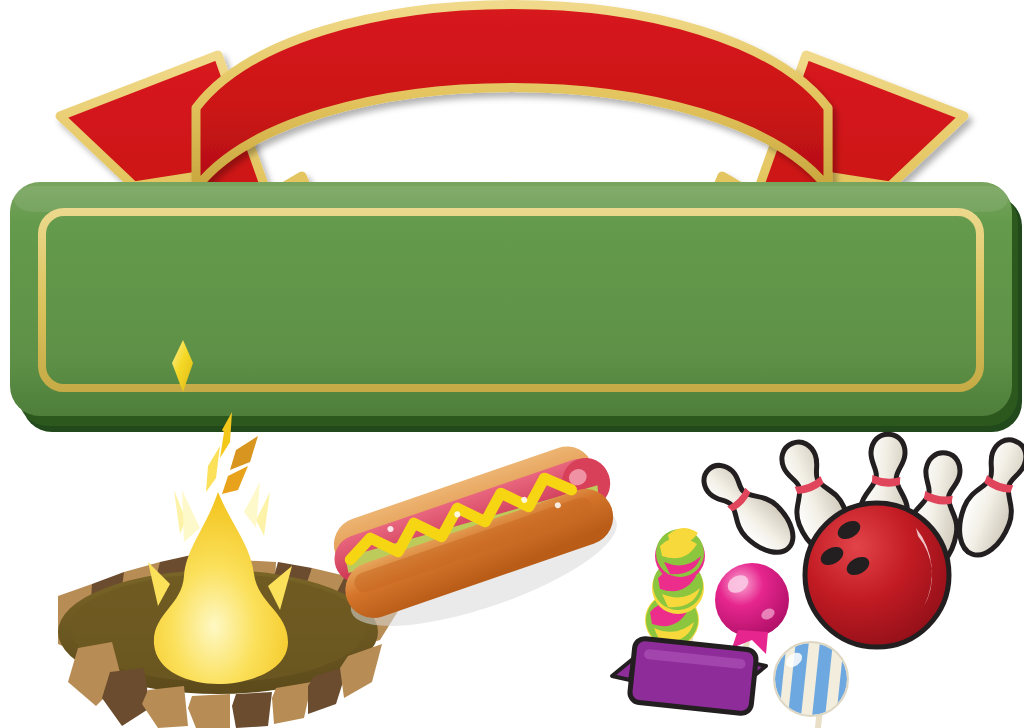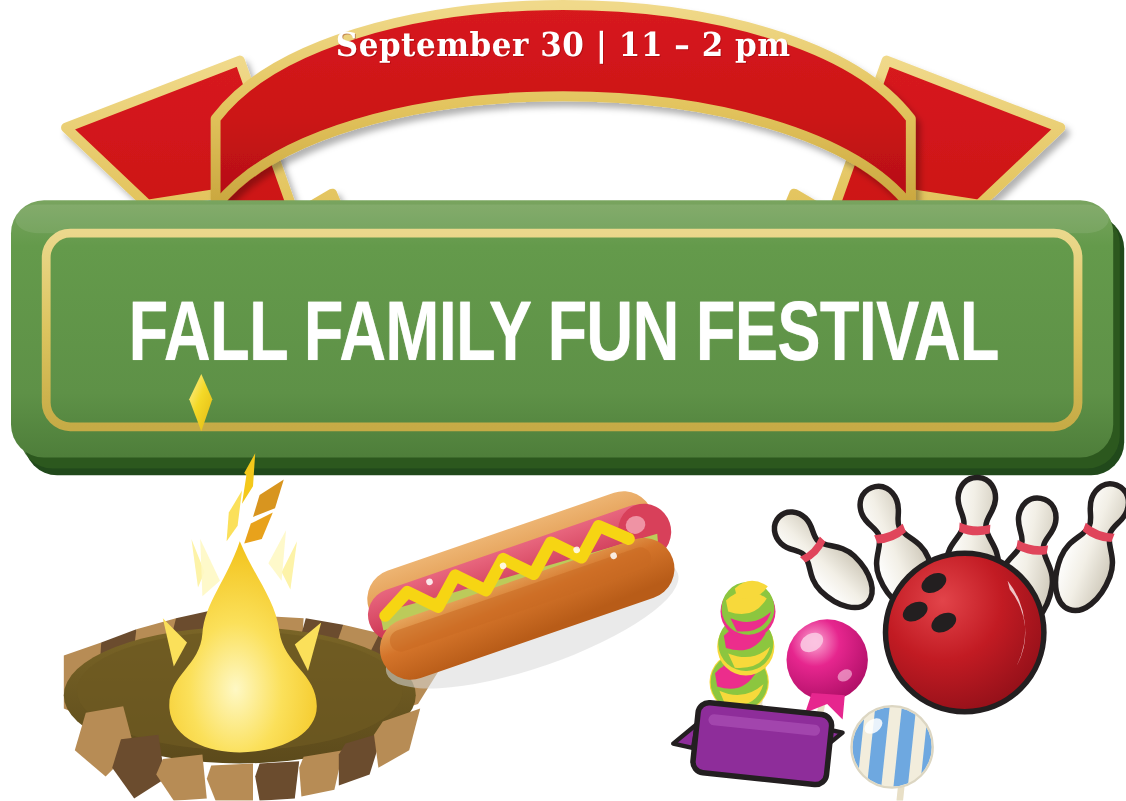--- a/index.html
+++ b/index.html
@@ -120,23 +120,20 @@
 
     <g filter="url(#ribShadow)">
       <path d="M 196 108
                C 300 -30, 724 -30, 828 108
                L 828 188
                C 724 54, 300 54, 196 188
                Z" fill="url(#redGrad)" stroke="url(#goldGrad)" stroke-width="9" stroke-linejoin="round"></path>
     </g>
   </svg>
 
-  <div id="banner-text-wrap">
-    <span id="banner-text">September 30 | 11 – 2 pm</span>
-  </div>
 
   <svg class="layer" viewBox="0 0 1024 728" xmlns="http://www.w3.org/2000/svg">
     <defs>
       <linearGradient id="greenGrad" x1="0" y1="0" x2="0" y2="1">
         <stop offset="0%" stop-color="#79A45F"></stop>
         <stop offset="18%" stop-color="#649A4B"></stop>
         <stop offset="75%" stop-color="#5E9147"></stop>
         <stop offset="100%" stop-color="#4E7E3A"></stop>
       </linearGradient>
       <linearGradient id="goldLine" x1="0" y1="0" x2="0" y2="1">
@@ -156,23 +153,20 @@
 
     <rect x="10" y="182" width="1002" height="234" rx="30" ry="30" fill="url(#greenGrad)"></rect>
 
     <rect x="14" y="186" width="994" height="26" rx="20" ry="13" fill="#ffffff" opacity="0.09"></rect>
 
     <rect x="42" y="212" width="938" height="176" rx="22" ry="22" fill="none" stroke="url(#goldLine)" stroke-width="8"></rect>
 
     <path d="M 183 340 L 193 363 L 183 392 L 172 363 Z" fill="url(#diaGrad)"></path>
   </svg>
 
-  <div id="title-wrap">
-    <span id="title-text">FALL FAMILY FUN FESTIVAL</span>
-  </div>
 
   <svg class="layer" viewBox="0 0 1024 728" xmlns="http://www.w3.org/2000/svg">
     <defs>
       <radialGradient id="flameG" cx="45%" cy="70%" r="70%">
         <stop offset="0%" stop-color="#FEF8C4"></stop>
         <stop offset="45%" stop-color="#FBE05A"></stop>
         <stop offset="100%" stop-color="#F2C21A"></stop>
       </radialGradient>
       <linearGradient id="dirtG" x1="0" y1="0" x2="0" y2="1">
         <stop offset="0%" stop-color="#7A6527"></stop>

